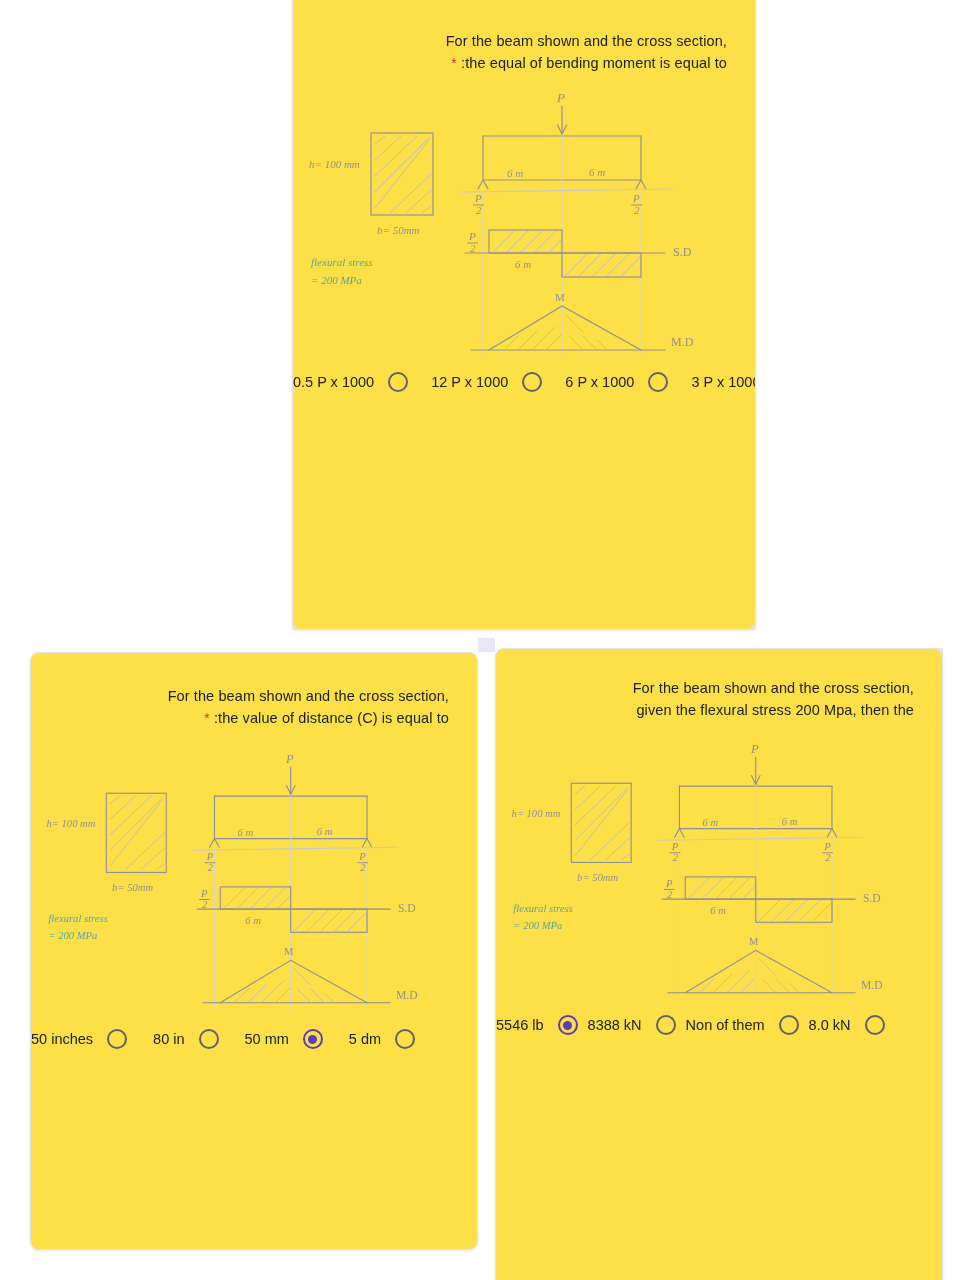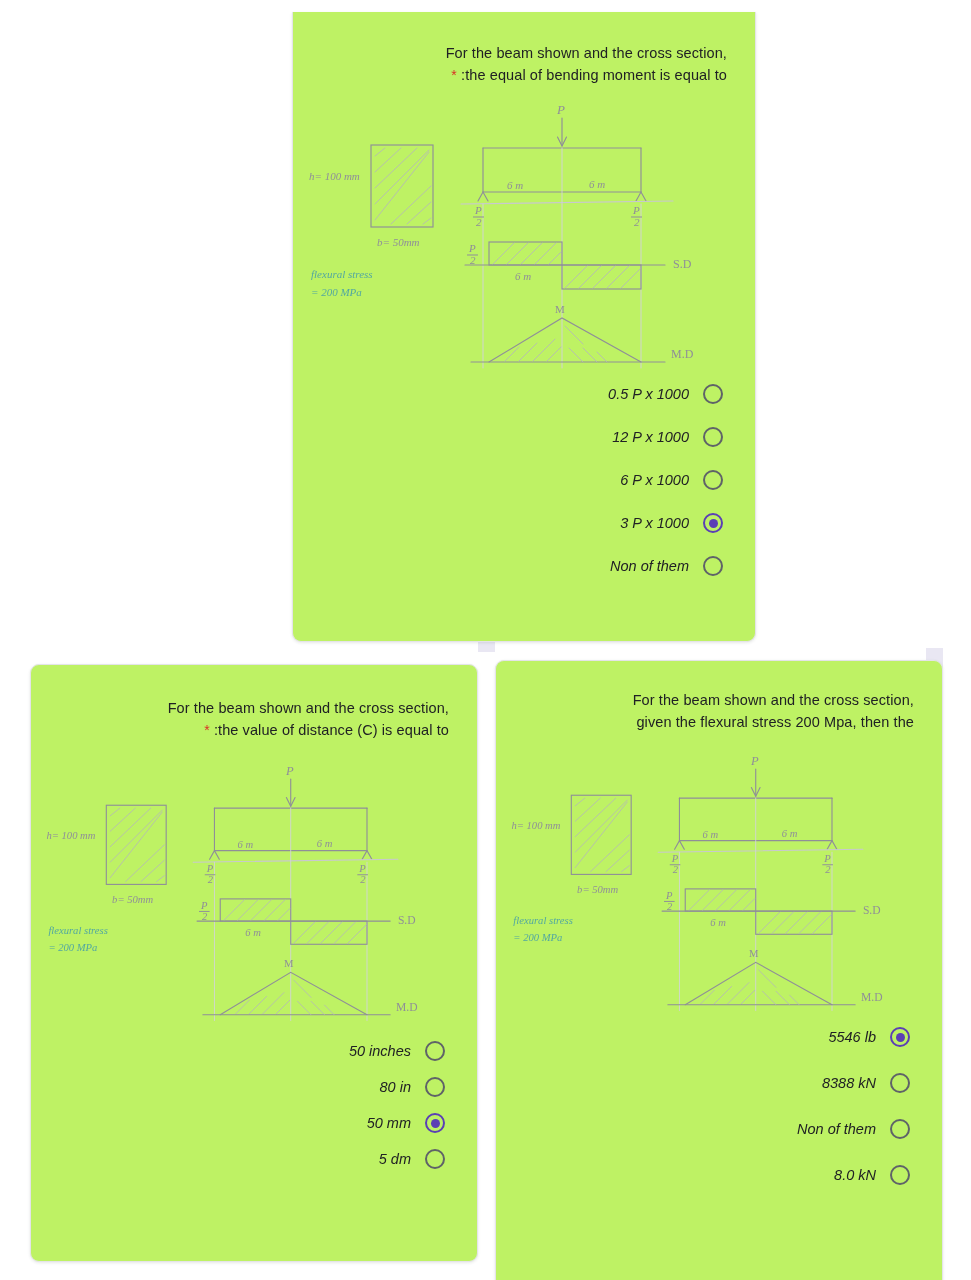--- a/index.html
+++ b/index.html
@@ -5,27 +5,26 @@
   html,body{margin:0;padding:0;}
   body{
     width:971px;height:1280px;
     background:#ffffff;
     font-family:"Liberation Sans", sans-serif;
     position:relative;
     overflow:hidden;
   }
   .card{
     position:absolute;
-    background:#bef264;
+    background:#fde047;
     border:1px solid #e4e4e8;
     border-radius:9px;
     box-shadow:0 1px 3px rgba(60,64,67,.12);
     box-sizing:border-box;
     overflow:hidden;
-    margin-top:12px;
   }
   
   .strip{
     position:absolute;
     background:#e9e7f3;
   }
 
   #card1{ left:292px; top:0px; width:464px; height:630px; border-top:none; border-radius:0 0 9px 9px;}
   #card2{ left:30px; top:652px; width:448px; height:598px;}
   #card3{ left:495px; top:648px; width:448px; height:640px; border-bottom:none; border-radius:9px 9px 0 0;}
@@ -40,22 +39,21 @@
   .q-text .req{ color:#d93025; font-size:14px; }
 
   .diagram-wrap{
     position:relative;
     width:100%;
   }
   .diagram-wrap svg{ display:block; }
 
   .options{
     display:flex;
-    flex-direction:column;
-    font-style:italic;
+    flex-direction:row;
   }
   .opt{
     display:flex;
     align-items:center;
     justify-content:flex-end;
     gap:14px;
   }
   .opt-label{
     font-size:14.5px;
     color:#202124;
@@ -304,21 +302,21 @@
         <line x1="338" y1="117" x2="349" y2="117"></line>
         <line x1="174" y1="155" x2="185" y2="155"></line>
       </g>
       <g fill="#53a8a0" font-family="'Liberation Serif',serif" font-size="11" font-style="italic">
         <text x="18" y="178">flexural stress</text>
         <text x="18" y="196">= 200 MPa</text>
       </g>
     </svg>
   </div>
 
-  <div class="options" style="margin:6px 32px 0 0; gap:16px;">
+  <div class="options" style="margin:6px 32px 0 0; gap:26px;">
     <div class="opt">
       <span class="opt-label">50 inches</span>
       <span class="radio"></span>
     </div>
     <div class="opt">
       <span class="opt-label">80 in</span>
       <span class="radio"></span>
     </div>
     <div class="opt">
       <span class="opt-label">50 mm</span>
@@ -415,21 +413,21 @@
         <line x1="338" y1="117" x2="349" y2="117"></line>
         <line x1="174" y1="155" x2="185" y2="155"></line>
       </g>
       <g fill="#53a8a0" font-family="'Liberation Serif',serif" font-size="11" font-style="italic">
         <text x="18" y="178">flexural stress</text>
         <text x="18" y="196">= 200 MPa</text>
       </g>
     </svg>
   </div>
 
-  <div class="options" style="margin:2px 32px 0 0; gap:26px;">
+  <div class="options" style="margin:2px 32px 0 0; gap:10px;">
     <div class="opt">
       <span class="opt-label">5546 lb</span>
       <span class="radio sel"></span>
     </div>
     <div class="opt">
       <span class="opt-label">8388 kN</span>
       <span class="radio"></span>
     </div>
     <div class="opt">
       <span class="opt-label">Non of them</span>

